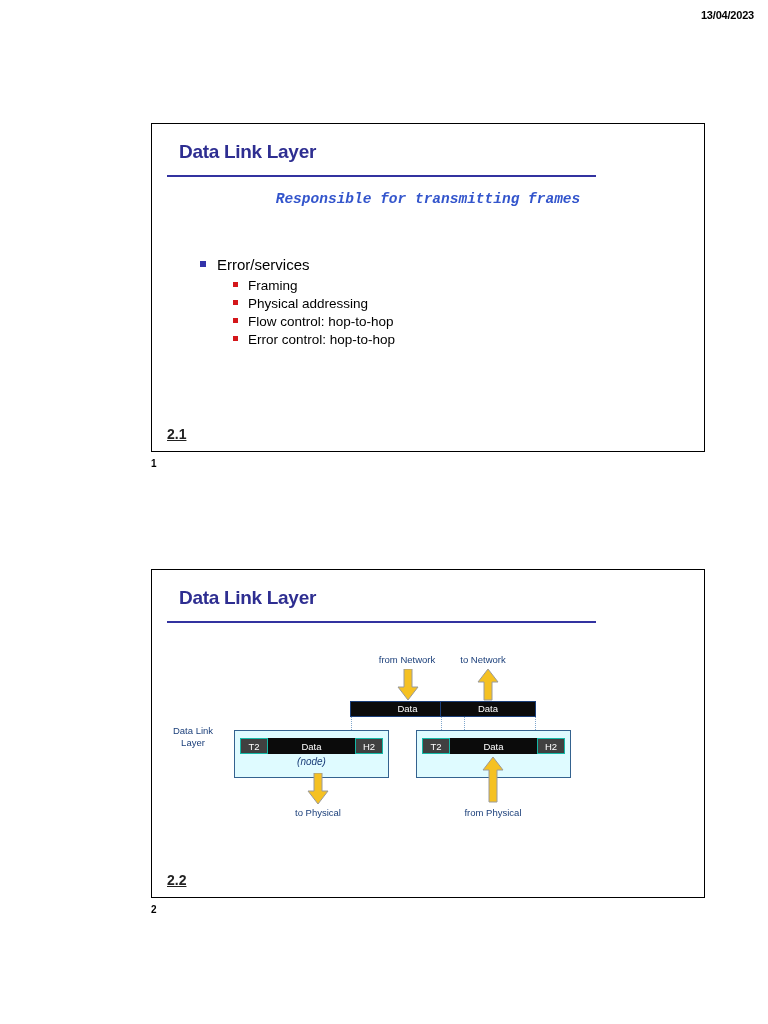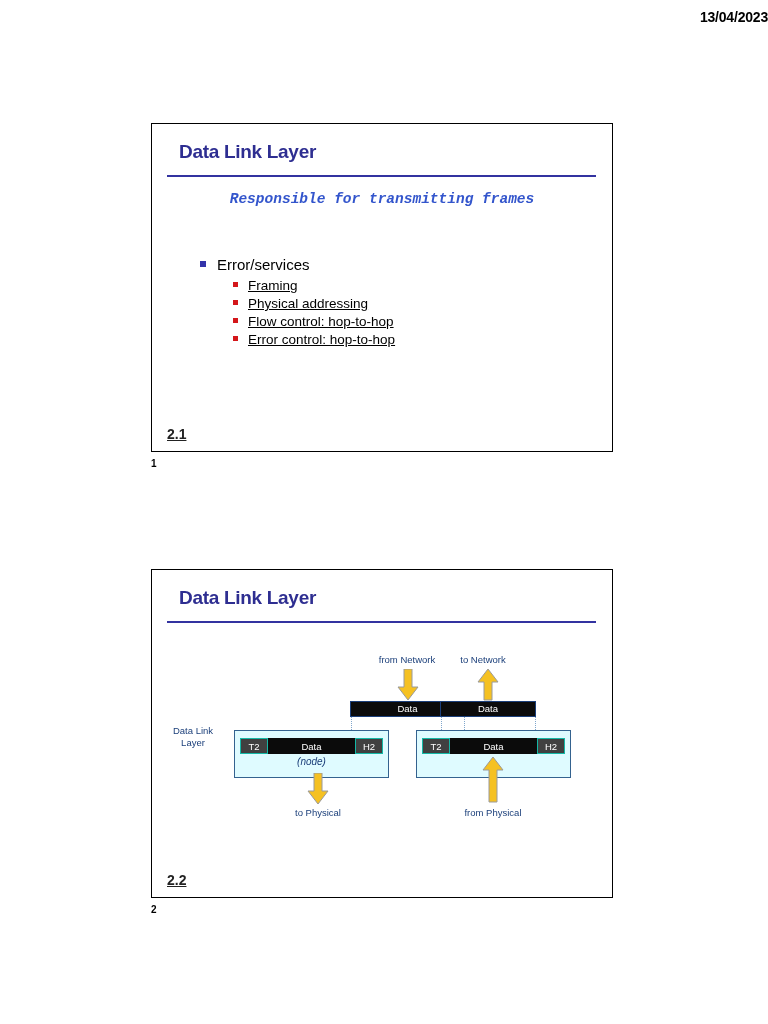--- a/index.html
+++ b/index.html
@@ -12,33 +12,33 @@
     height: 1024px;
     position: relative;
     font-family: "Liberation Sans", sans-serif;
     overflow: hidden;
   }
 
   
   .page-date {
     position: absolute;
     top: 9px;
-    right: 0;
-    font-family: "Liberation Sans", sans-serif;
-    font-size: 14px;
+    right: 14px;
+    font-family: "Liberation Sans", sans-serif;
+    font-size: 11px;
     font-weight: bold;
     color: #000000;
     letter-spacing: -0.2px;
   }
 
   
   .slide {
     position: absolute;
     left: 151px;
-    width: 462px;
+    width: 554px;
     height: 329px;
     border: 1.5px solid #000000;
     background: #ffffff;
     box-sizing: border-box;
   }
   #slide-1 { top: 123px; }
   #slide-2 { top: 569px; }
 
   .slide-title {
     position: absolute;
@@ -111,21 +111,21 @@
     background: #3333aa;
     margin-right: 11px;
     flex: 0 0 auto;
     position: relative;
     top: -3px;
   }
   .bullet-l1 .txt {
     font-size: 15px;
     color: #000000;
   }
-  .bullet-l2-list { margin-left: 33px; text-decoration: underline; }
+  .bullet-l2-list { margin-left: 33px; }
   .bullet-l2 {
     display: flex;
     align-items: baseline;
     margin-bottom: 3px;
   }
   .bullet-l2 .sq {
     width: 5px; height: 5px;
     background: #d4161a;
     margin-right: 10px;
     flex: 0 0 auto;

